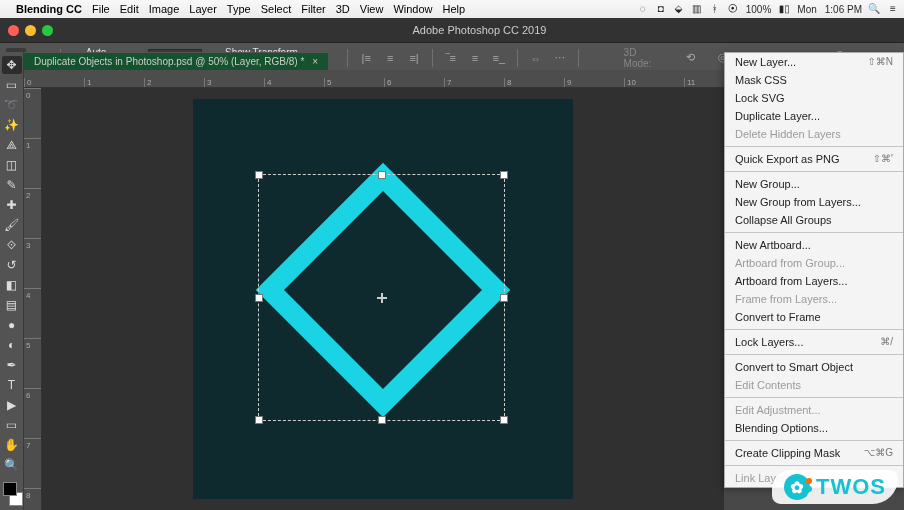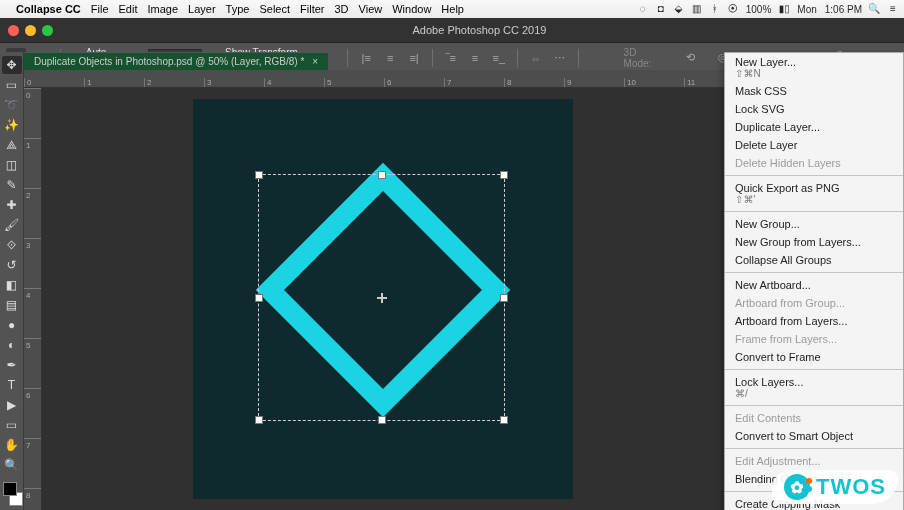--- a/index.html
+++ b/index.html
@@ -87,21 +87,21 @@
   .center-mark:before,.center-mark:after{content:"";position:absolute;background:#ccc;}
   .center-mark:before{left:4px;top:0;width:2px;height:10px;}
   .center-mark:after{top:4px;left:0;height:2px;width:10px;}
 
   
   .context-menu{
     position:absolute;right:0;top:-18px;width:180px;background:#f4f4f4;
     border:1px solid #aaa;font-size:11px;color:#222;box-shadow:-2px 2px 6px rgba(0,0,0,.3);
     max-height:500px;
   }
-  .context-menu .item{padding:3px 10px;display:flex;justify-content:space-between;white-space:nowrap;flex-direction:column;}
+  .context-menu .item{padding:3px 10px;display:flex;justify-content:space-between;white-space:nowrap;}
   .context-menu .item.disabled{color:#9b9b9b;}
   .context-menu .divider{height:1px;background:#c4c4c4;margin:3px 0;}
   .context-menu .shortcut{color:#777;font-size:10px;}
 
   
   .watermark{
     position:absolute;right:6px;bottom:6px;display:flex;align-items:center;background:rgba(255,255,255,.9);
     padding:4px 12px;border-radius:22px 10px 30px 10px;
   }
   .watermark .logo{
@@ -109,21 +109,21 @@
     color:#fff;font-weight:900;font-size:16px;margin-right:6px;position:relative;
   }
   .watermark .logo:before{content:"";position:absolute;right:-2px;top:4px;width:6px;height:6px;border-radius:50%;background:#ff6a00;box-shadow:0 8px 0 #14c2d1, -4px 14px 0 -1px #14c2d1;}
   .watermark .text{font-family:Arial,sans-serif;color:#14c2d1;font-weight:900;font-size:22px;letter-spacing:1px;}
 </style>
 </head>
 <body>
 
 <div class="mac-menubar">
   <span class="apple"></span>
-  <b>Collapse CC</b>
+  <b>Blending CC</b>
   <span>File</span>
   <span>Edit</span>
   <span>Image</span>
   <span>Layer</span>
   <span>Type</span>
   <span>Select</span>
   <span>Filter</span>
   <span>3D</span>
   <span>View</span>
   <span>Window</span>
@@ -282,23 +282,20 @@
       </div>
       <div class="item">
         <span>Mask CSS</span>
       </div>
       <div class="item">
         <span>Lock SVG</span>
       </div>
       <div class="item">
         <span>Duplicate Layer...</span>
       </div>
-      <div class="item">
-        <span>Delete Layer</span>
-      </div>
       <div class="item disabled">
         <span>Delete Hidden Layers</span>
       </div>
       <div class="divider"></div>
       <div class="item">
         <span>Quick Export as PNG</span>
         <span class="shortcut">⇧⌘'</span>
       </div>
       <div class="divider"></div>
       <div class="item">
@@ -325,25 +322,25 @@
       </div>
       <div class="item">
         <span>Convert to Frame</span>
       </div>
       <div class="divider"></div>
       <div class="item">
         <span>Lock Layers...</span>
         <span class="shortcut">⌘/</span>
       </div>
       <div class="divider"></div>
+      <div class="item">
+        <span>Convert to Smart Object</span>
+      </div>
       <div class="item disabled">
         <span>Edit Contents</span>
-      </div>
-      <div class="item">
-        <span>Convert to Smart Object</span>
       </div>
       <div class="divider"></div>
       <div class="item disabled">
         <span>Edit Adjustment...</span>
       </div>
       <div class="item">
         <span>Blending Options...</span>
       </div>
       <div class="divider"></div>
       <div class="item">

